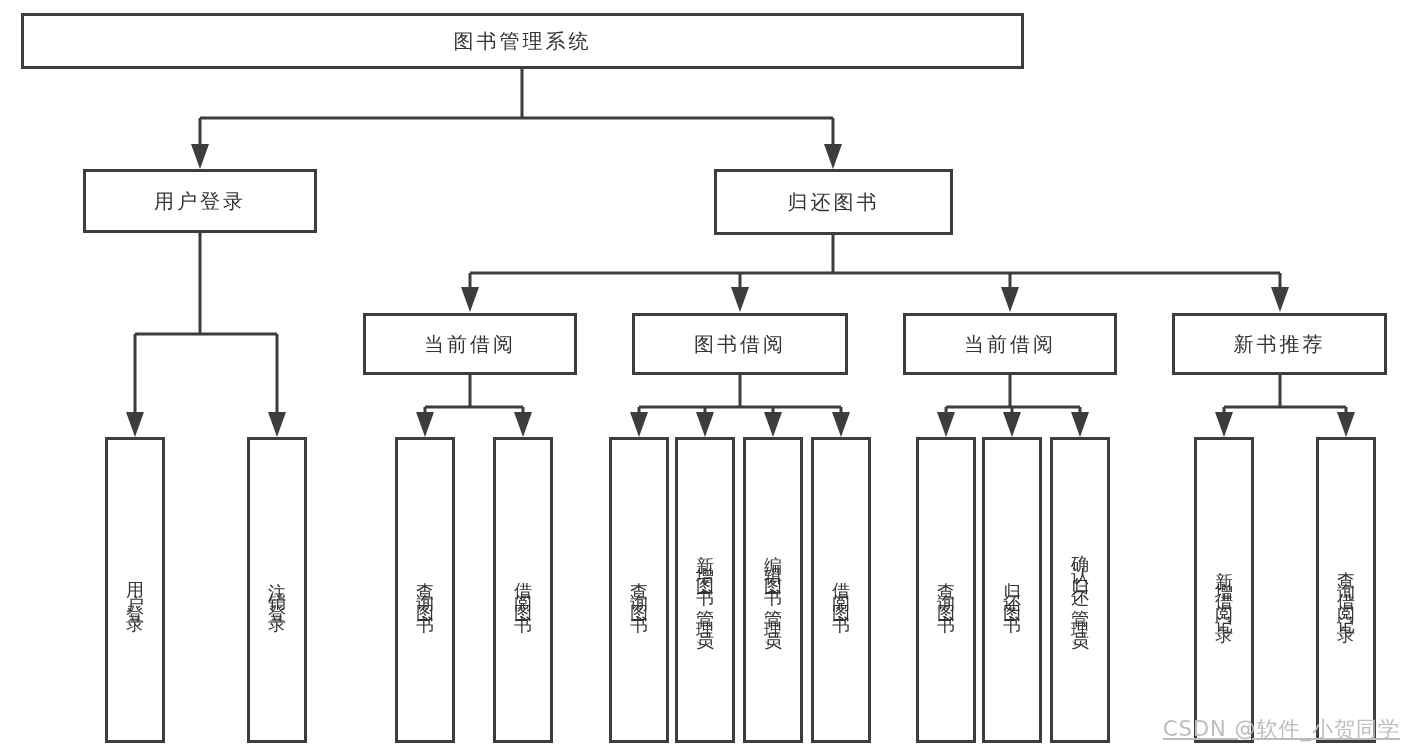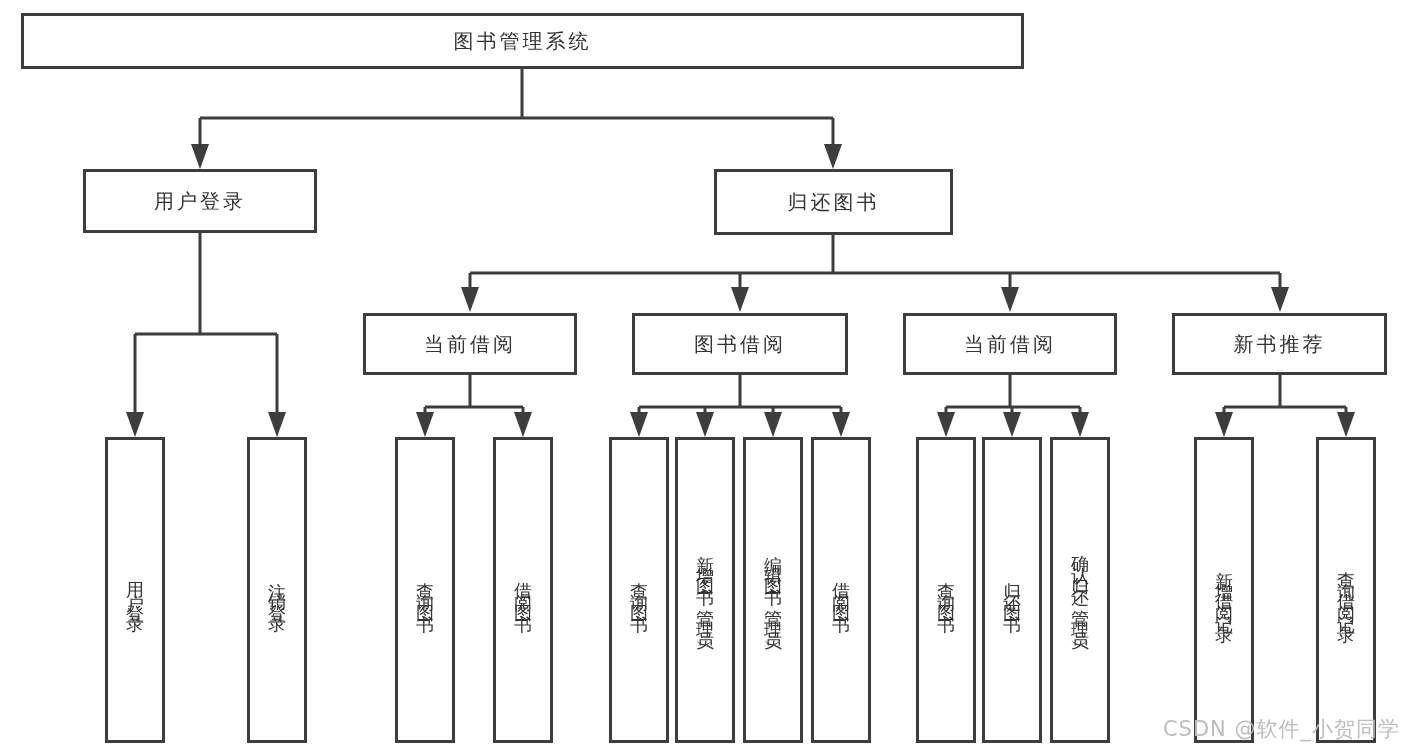--- a/index.html
+++ b/index.html
@@ -56,20 +56,21 @@
     color:var(--text);
   }
   .watermark{
     position:absolute;
     right:5px;
     bottom:4px;
     font-size:21px;
     color:var(--watermark);
     letter-spacing:1px;
     white-space:nowrap;
+    text-decoration:underline;
   }
 </style>
 </head>
 <body>
 
 <div class="canvas">
 
   <svg class="connectors" viewBox="0 0 1405 747" xmlns="http://www.w3.org/2000/svg">
 
     <g>

